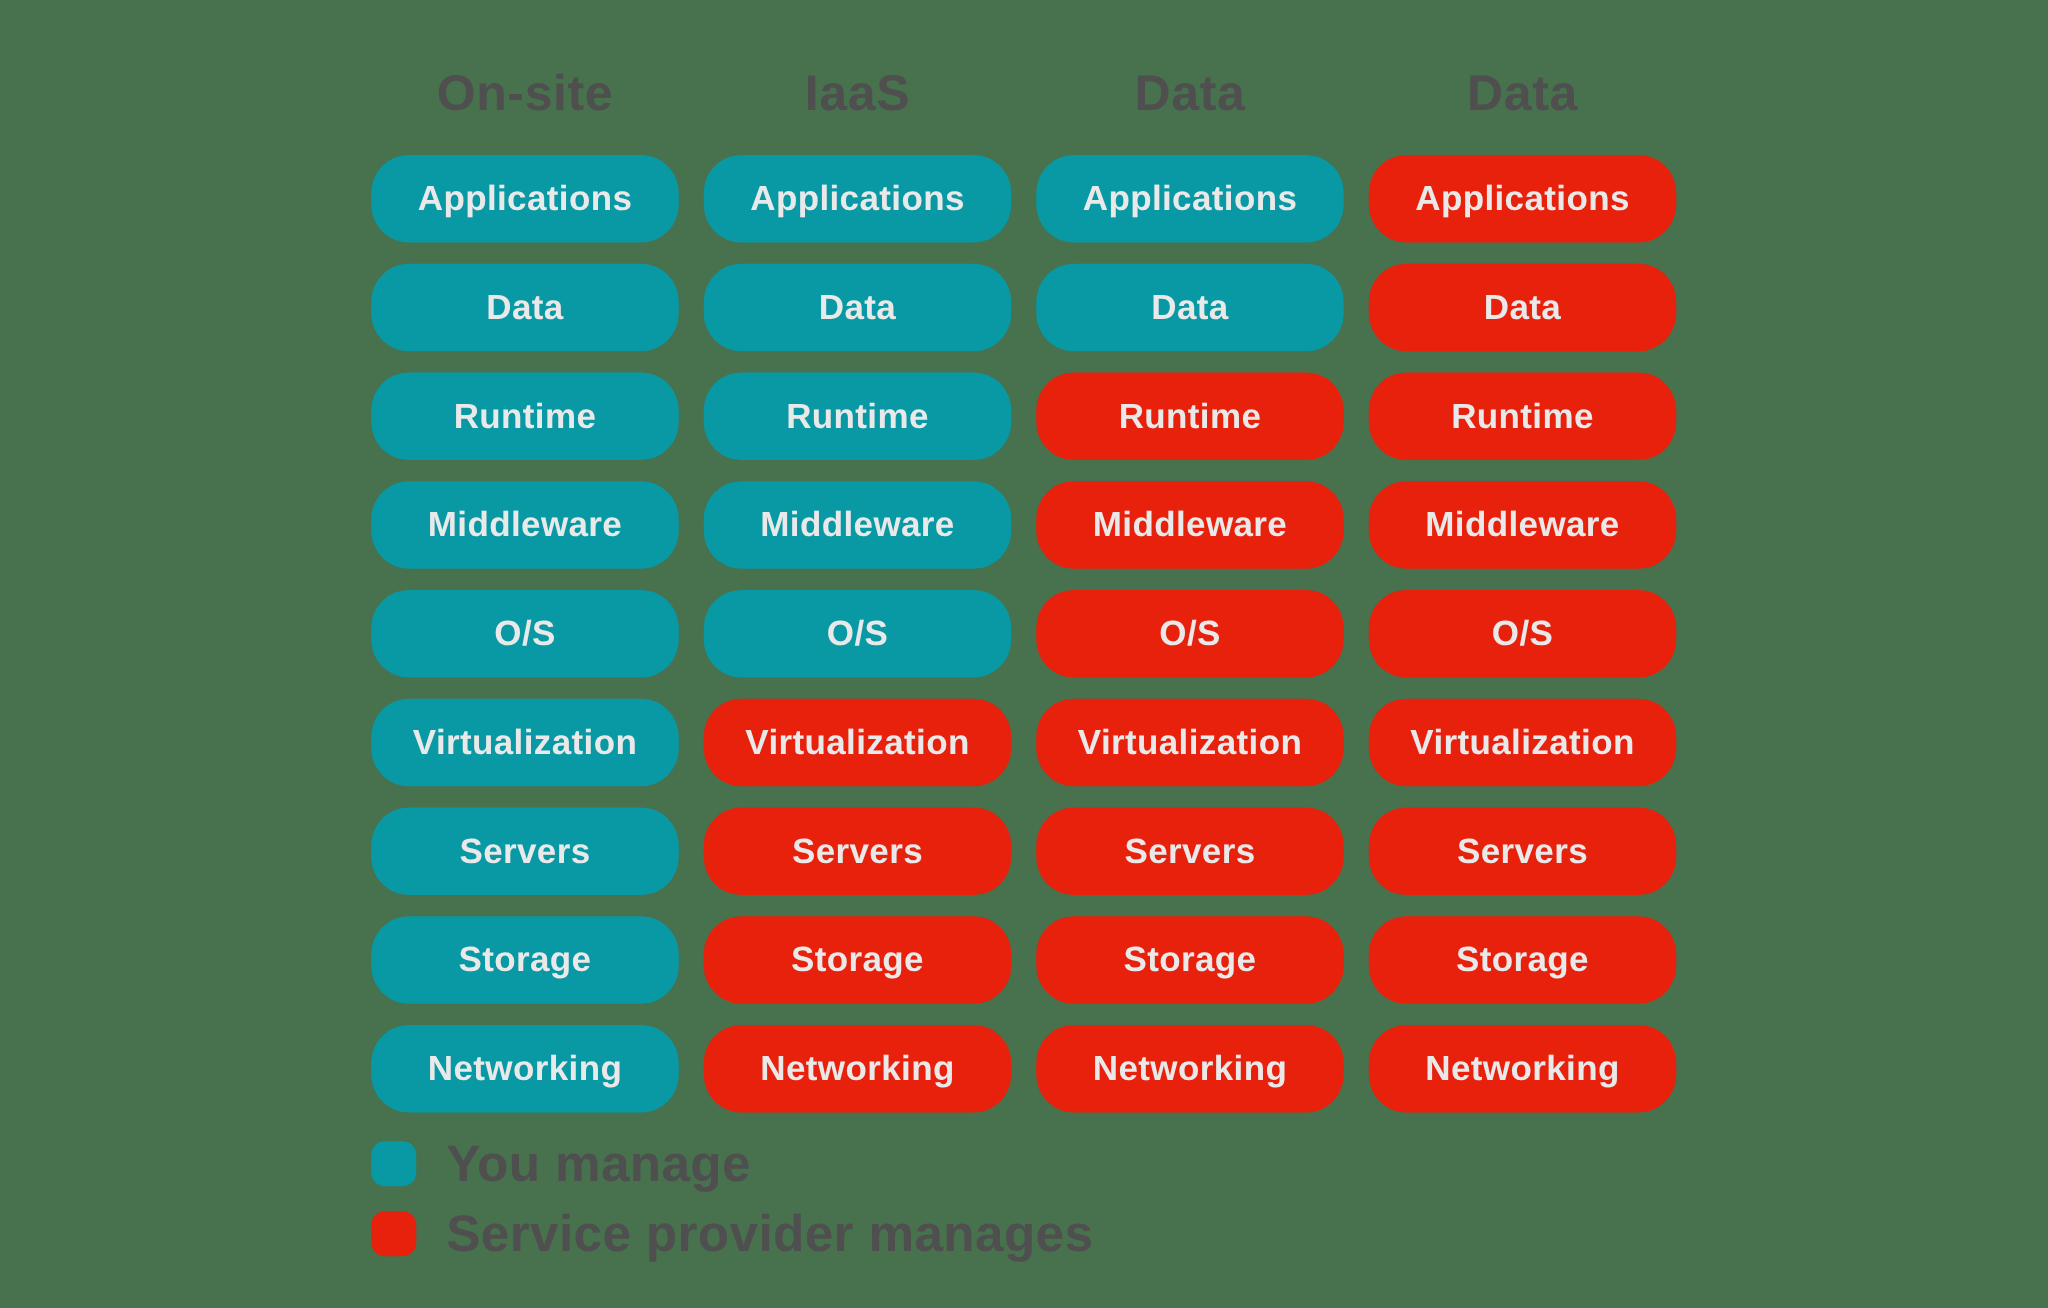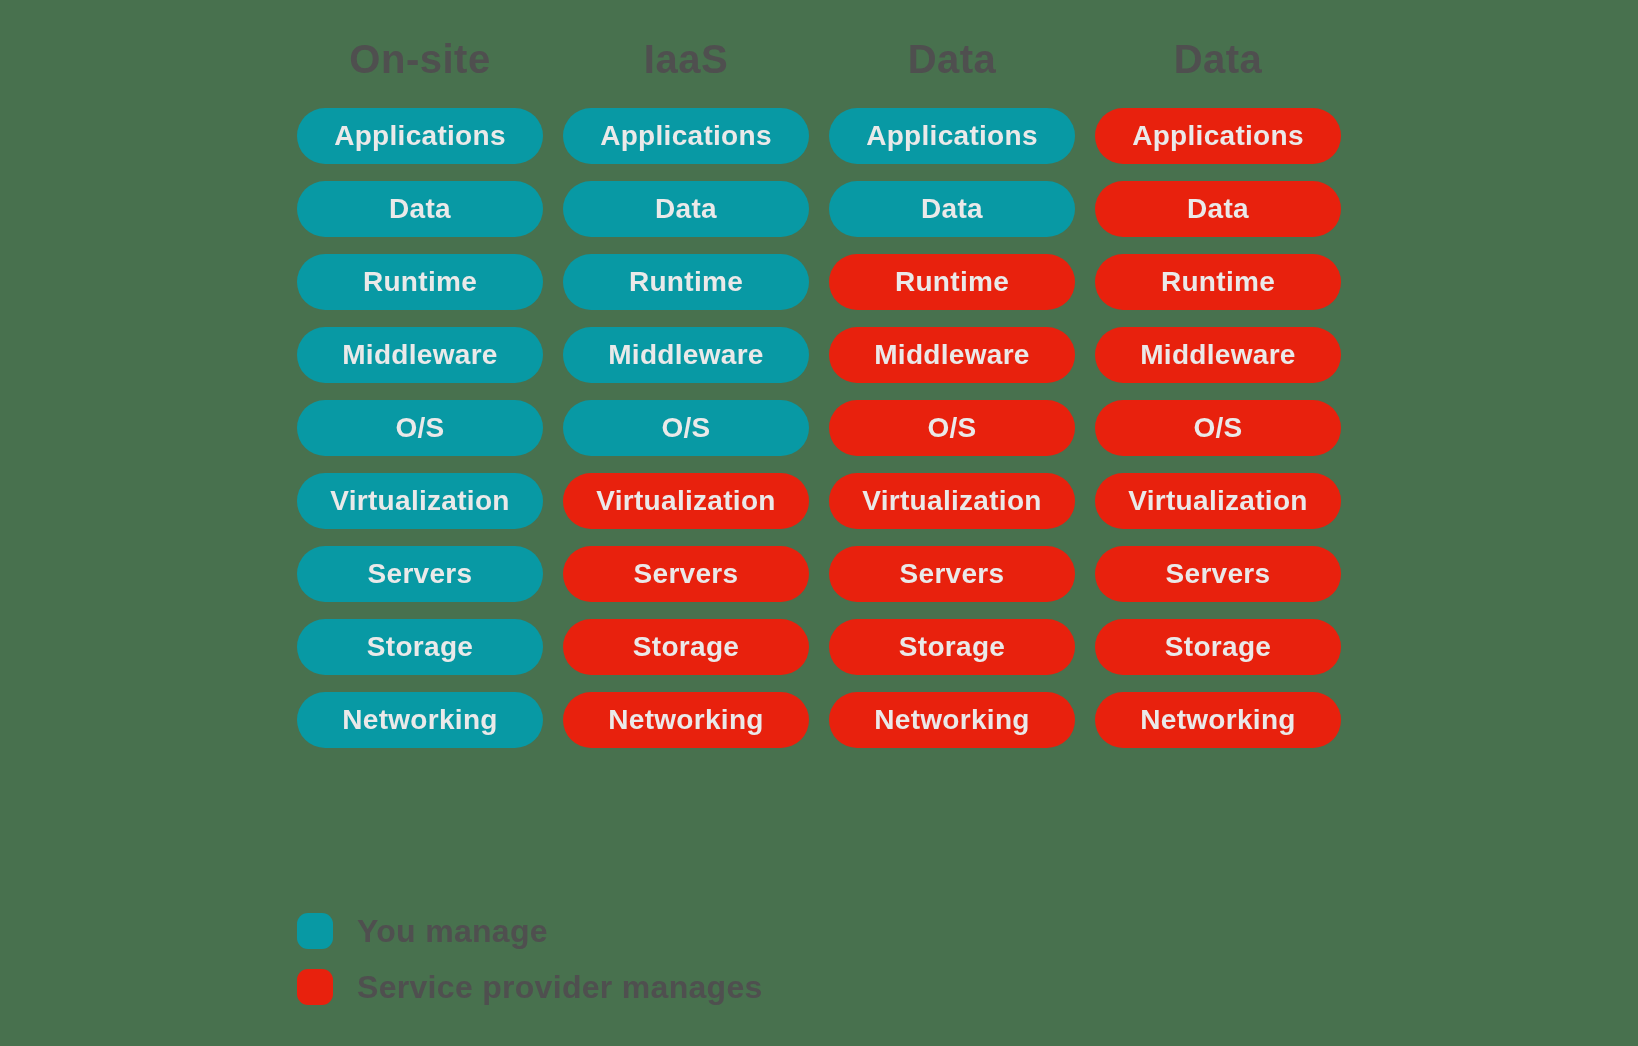--- a/index.html
+++ b/index.html
@@ -24,31 +24,31 @@
     top: 38px;
     display: flex;
     gap: 20px;
   }
   .column {
     width: 246px;
     display: flex;
     flex-direction: column;
   }
   .column h2 {
-    margin: 0 0 28px 0;
+    margin: 16px 0 28px 0;
     height: 42px;
     line-height: 42px;
     text-align: center;
     font-size: 40px;
     font-weight: 800;
     letter-spacing: 0.5px;
     color: var(--text, #4F4F4F);
   }
   .pill {
-    height: 56px;
+    height: 70px;
     margin-bottom: 17px;
     border-radius: 30px;
     display: flex;
     align-items: center;
     justify-content: center;
     font-size: 28px;
     font-weight: 700;
     letter-spacing: 0.3px;
     color: var(--pill-text, #EAE9E9);
   }
@@ -67,21 +67,21 @@
   }
   .legend-swatch {
     width: 36px;
     height: 36px;
     border-radius: 11px;
     flex: 0 0 auto;
   }
   .legend-swatch.you { background: var(--you, #0899A4); }
   .legend-swatch.provider { background: var(--provider, #E8210D); }
   .legend-label {
-    font-size: 32px;
+    font-size: 41px;
     font-weight: 700;
     letter-spacing: 0.3px;
     color: var(--text, #4F4F4F);
     line-height: 36px;
   }
 </style>
 </head>
 <body>
 
 <div class="stage">

